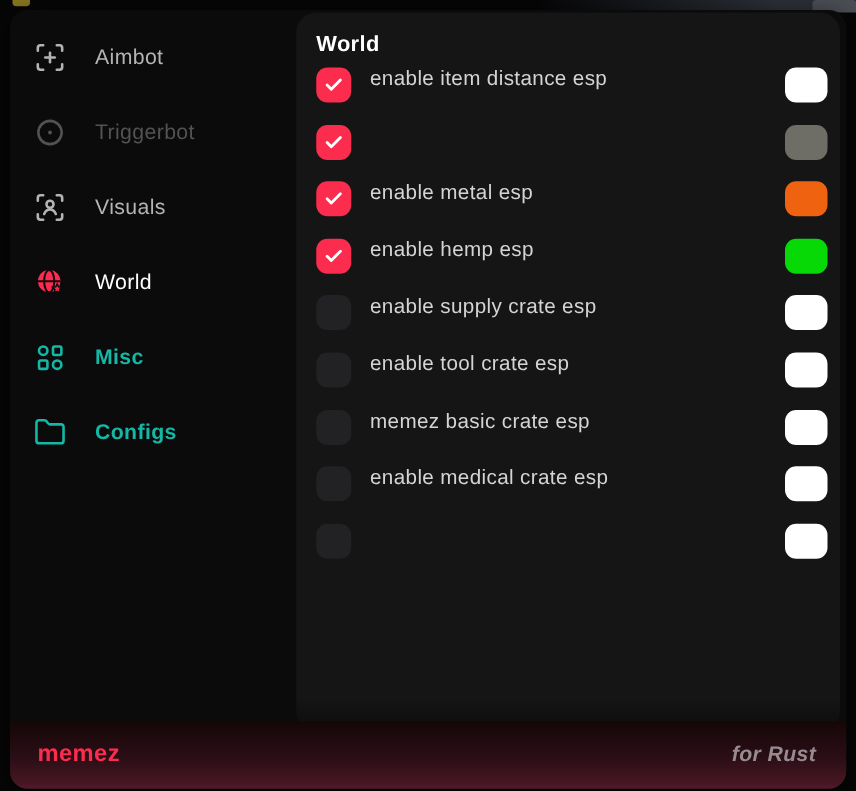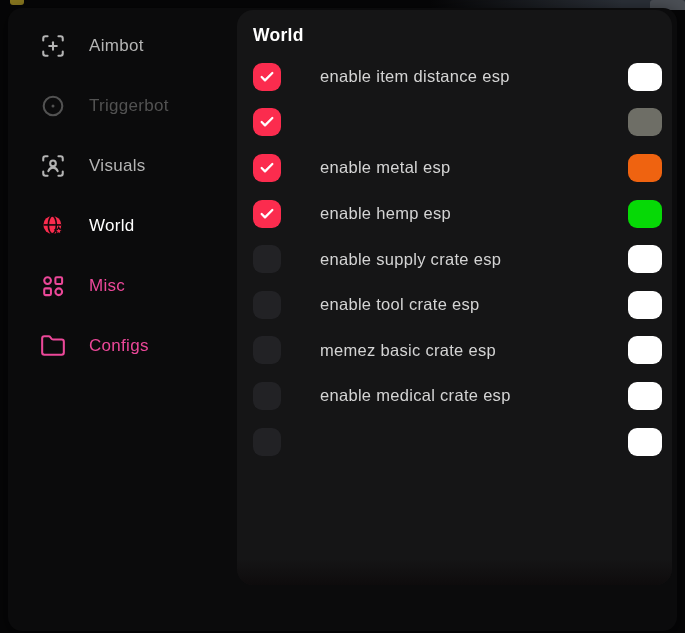--- a/index.html
+++ b/index.html
@@ -11,37 +11,37 @@
   .art-glow{position:absolute;left:430px;top:0;width:255px;height:9px;
             background:linear-gradient(to right, rgba(38,42,50,0), #2b3038 75%);}
   .art-blob{position:absolute;left:650px;top:0;width:35px;height:10px;background:#4b4f55;border-radius:3px 3px 0 0;}
   .art-speck{position:absolute;left:10px;top:0;width:14px;height:5px;background:#87761f;border-radius:0 0 3px 3px;}
 
   
   .window{position:absolute;left:8px;top:8px;width:669px;height:623px;background:#0b0b0c;
           border-radius:14px;box-shadow:0 4px 18px rgba(0,0,0,.6);}
 
   
-  .sidebar{position:absolute;left:16px;top:0;width:229px;height:569px;padding-top:8px;box-sizing:border-box;}
+  .sidebar{position:absolute;left:3px;top:0;width:229px;height:569px;padding-top:8px;box-sizing:border-box;}
   .side-item{display:flex;align-items:center;height:60px;padding-left:16px;cursor:pointer;}
   .side-icon{width:26px;height:26px;display:flex;align-items:center;justify-content:center;flex:0 0 26px;}
   .side-icon svg{width:26px;height:26px;display:block;}
   .side-label{margin-left:23px;font-size:17px;letter-spacing:.3px;}
   .side-item.normal{color:#b4b4b4;}
   .side-item.dim{color:#525252;}
-  .side-item.muted{color:#ec4899;}
+  .side-item.muted{color:#14b8a6;font-weight:bold;}
   .side-item.active{color:#ffffff;}
   .side-item.active .side-label{font-weight:500;}
 
   
   .panel{position:absolute;left:229px;top:2px;width:435px;height:575px;background:#151516;
          border-radius:16px;box-sizing:border-box;overflow:hidden;}
   .panel-title{margin:0;padding:15px 0 0 16px;font-size:17.5px;font-weight:600;color:#ffffff;letter-spacing:.3px;height:20px;line-height:20px;}
   .rows{margin-top:9px;}
-  .row{display:flex;align-items:center;height:45.6px;padding:0 10px 0 16px;gap:24px;}
+  .row{display:flex;height:45.6px;padding:0 10px 0 16px;}
   .checkbox{width:28px;height:28px;border-radius:9px;background:#222225;flex:0 0 28px;
             display:flex;align-items:center;justify-content:center;cursor:pointer;}
   .checkbox.checked{background:var(--accent,#fb2c4e);}
   .checkbox svg{display:block;}
   .row-label{margin-left:15px;font-size:16.5px;color:#d4d4d4;letter-spacing:.3px;}
   .swatch{margin-left:auto;width:34px;height:28px;border-radius:9px;cursor:pointer;flex:0 0 34px;}
   .panel-fade{position:absolute;left:0;right:0;bottom:0;height:26px;
               background:linear-gradient(to bottom, rgba(13,10,11,0), rgba(13,10,11,.88));pointer-events:none;}
 
   
@@ -190,14 +190,18 @@
           </div>
           <div class="row">
             <span class="checkbox"></span>
             <span class="row-label"></span>
             <span class="swatch" style="background:#ffffff"></span>
           </div>
         </div>
       <div class="panel-fade"></div>
     </main>
 
+    <footer class="footer">
+      <span class="brand">memez</span>
+      <span class="tagline">for Rust</span>
+    </footer>
   </div>
 </div>
 
 </body></html>

